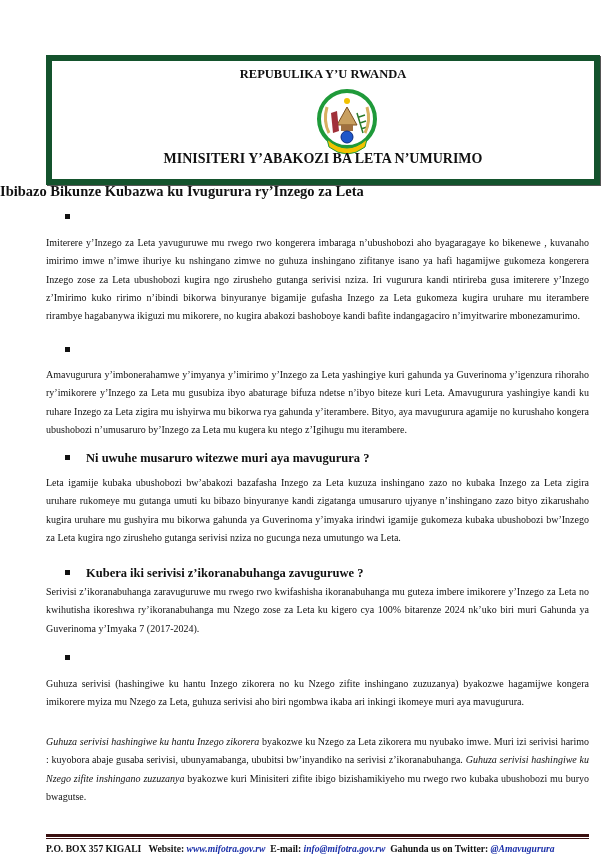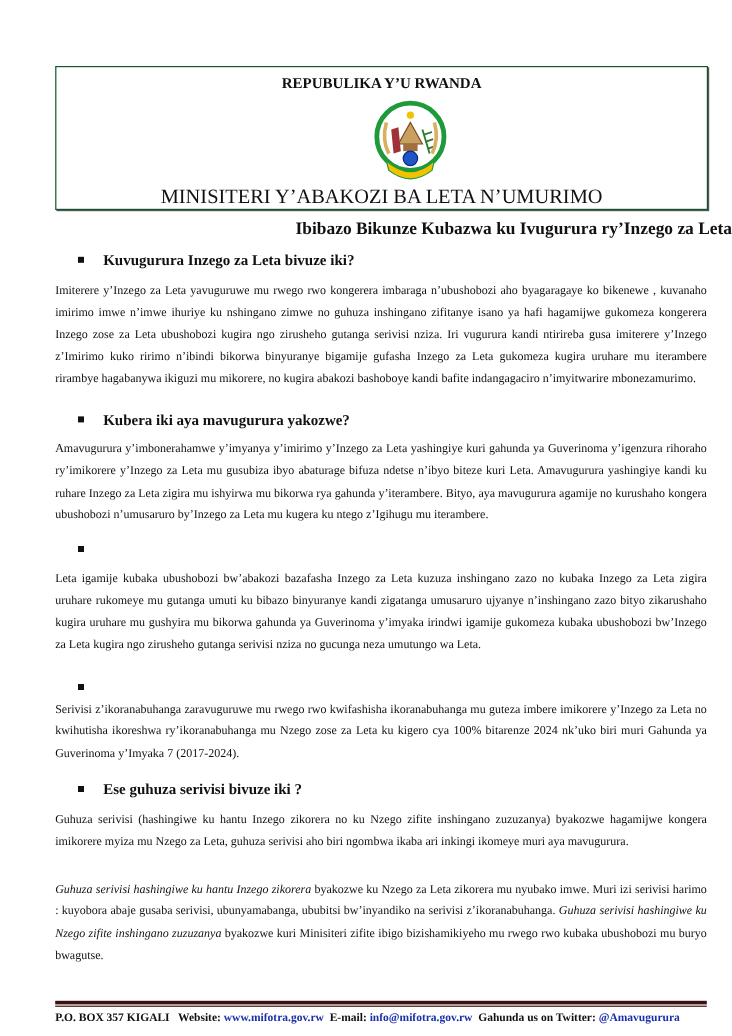--- a/index.html
+++ b/index.html
@@ -1,31 +1,31 @@
 <!DOCTYPE html>
 <html><head>
 <meta charset="utf-8">
 <style>
   html, body { margin:0; padding:0; background:#fff; }
   body { width:610px; height:863px; position:relative; overflow:hidden;
          font-family:"Liberation Serif", "DejaVu Serif", serif; color:#111; }
   .header-box { position:absolute; left:46px; top:55px; width:542px; height:118px;
-                border:1px solid #14532d; box-shadow:1px 1px 0 #555; }
+                border:6px solid #14532d; box-shadow:1px 1px 0 #555; }
   .rep { position:absolute; top:6px; left:0; right:0; text-align:center; font-weight:bold; font-size:12.5px; }
   .emblem { position:absolute; left:263px; top:26px; width:64px; height:74px; }
-  .ministry { position:absolute; bottom:0; left:0; right:0; text-align:center; font-weight:normal; font-size:17px; }
-  .title { position:absolute; top:183px; left:0; right:0; text-align:right; font-weight:bold; font-size:14.5px; }
+  .ministry { position:absolute; bottom:12px; left:0; right:0; text-align:center; font-weight:bold; font-size:14px; }
+  .title { position:absolute; top:183px; left:0; right:0; text-align:left; font-weight:bold; font-size:14.5px; }
   .q { position:absolute; left:65px; font-weight:bold; font-size:12.5px; }
   .q .bullet { display:inline-block; width:5px; height:5px; background:#111; margin-right:16px; vertical-align:middle; position:relative; top:-2px; }
   .p { position:absolute; left:46px; width:543px; font-size:10px; line-height:18.3px; text-align:justify; }
   .p i { font-weight:normal; }
   .footer-line { position:absolute; left:46px; width:543px; top:834px; height:3px; background:#3a1010; }
   .footer-line2 { position:absolute; left:46px; width:543px; top:838px; height:1px; background:#3a1010; }
   .footer { position:absolute; left:46px; top:843px; width:550px; font-size:9.6px; font-weight:bold; white-space:nowrap; }
-  .footer .link { color:#1a2fa8; }
+  .footer .link { color:#1a2fa8; font-style:italic; }
 </style>
 </head>
 <body>
 
 <div class="header-box">
   <div class="rep">REPUBULIKA Y’U RWANDA</div>
   <svg class="emblem" viewBox="0 0 64 74">
     <circle cx="32" cy="32" r="28" fill="#fff" stroke="#1f9a3a" stroke-width="4"></circle>
     <path d="M12 52 Q32 70 52 52 L50 60 Q32 74 14 60 Z" fill="#f2c200" stroke="#1f9a3a" stroke-width="1"></path>
     <circle cx="32" cy="14" r="3" fill="#f2c200"></circle>
@@ -35,33 +35,33 @@
     <path d="M42 26 L48 46 M44 30 L50 28 M45 36 L51 34 M46 42 L52 40" stroke="#2a7a2a" stroke-width="1.5" fill="none"></path>
     <circle cx="32" cy="50" r="6" fill="#1e56c8" stroke="#0a2a80" stroke-width="1"></circle>
     <path d="M12 20 Q8 34 14 46" stroke="#d8b060" stroke-width="3" fill="none"></path>
     <path d="M52 20 Q56 34 50 46" stroke="#d8b060" stroke-width="3" fill="none"></path>
   </svg>
   <div class="ministry">MINISITERI Y’ABAKOZI BA LETA N’UMURIMO</div>
 </div>
 
 <div class="title">Ibibazo Bikunze Kubazwa ku Ivugurura ry’Inzego za Leta</div>
 
-<div class="q" style="top:210px"><span class="bullet"></span><span>Kuvugurura Inzego za Leta bivuze iki?</span></div>
+<div class="q" style="top:210px"><span class="bullet"></span></div>
 <div class="p" style="top:234px">Imiterere y’Inzego za Leta yavuguruwe mu rwego rwo kongerera imbaraga n’ubushobozi aho byagaragaye ko bikenewe , kuvanaho imirimo imwe n’imwe ihuriye ku nshingano zimwe no guhuza inshingano zifitanye isano ya hafi hagamijwe gukomeza kongerera Inzego zose za Leta ubushobozi kugira ngo zirusheho gutanga serivisi nziza. Iri vugurura kandi ntirireba gusa imiterere y’Inzego z’Imirimo kuko ririmo n’ibindi bikorwa binyuranye bigamije gufasha Inzego za Leta gukomeza kugira uruhare mu iterambere rirambye hagabanywa ikiguzi mu mikorere, no kugira abakozi bashoboye kandi bafite indangagaciro n’imyitwarire mbonezamurimo.</div>
 
-<div class="q" style="top:343px"><span class="bullet"></span><span>Kubera iki aya mavugurura yakozwe?</span></div>
+<div class="q" style="top:343px"><span class="bullet"></span></div>
 <div class="p" style="top:366px">Amavugurura y’imbonerahamwe y’imyanya y’imirimo y’Inzego za Leta yashingiye kuri gahunda ya Guverinoma y’igenzura rihoraho ry’imikorere y’Inzego za Leta mu gusubiza ibyo abaturage bifuza ndetse n’ibyo biteze kuri Leta. Amavugurura yashingiye kandi ku ruhare Inzego za Leta zigira mu ishyirwa mu bikorwa rya gahunda y’iterambere. Bityo, aya mavugurura agamije no kurushaho kongera ubushobozi n’umusaruro by’Inzego za Leta mu kugera ku ntego z’Igihugu mu iterambere.</div>
 
-<div class="q" style="top:451px"><span class="bullet"></span></div>
+<div class="q" style="top:451px"><span class="bullet"></span><span>Ni uwuhe musaruro witezwe muri aya mavugurura ?</span></div>
 <div class="p" style="top:474px">Leta igamije kubaka ubushobozi bw’abakozi bazafasha Inzego za Leta kuzuza inshingano zazo no kubaka Inzego za Leta zigira uruhare rukomeye mu gutanga umuti ku bibazo binyuranye kandi zigatanga umusaruro ujyanye n’inshingano zazo bityo zikarushaho kugira uruhare mu gushyira mu bikorwa gahunda ya Guverinoma y’imyaka irindwi igamije gukomeza kubaka ubushobozi bw’Inzego za Leta kugira ngo zirusheho gutanga serivisi nziza no gucunga neza umutungo wa Leta.</div>
 
-<div class="q" style="top:566px"><span class="bullet"></span></div>
+<div class="q" style="top:566px"><span class="bullet"></span><span>Kubera iki serivisi z’ikoranabuhanga zavuguruwe ?</span></div>
 <div class="p" style="top:583px">Serivisi z’ikoranabuhanga zaravuguruwe mu rwego rwo kwifashisha ikoranabuhanga mu guteza imbere imikorere y’Inzego za Leta no kwihutisha ikoreshwa ry’ikoranabuhanga mu Nzego zose za Leta ku kigero cya 100% bitarenze 2024 nk’uko biri muri Gahunda ya Guverinoma y’Imyaka 7 (2017-2024).</div>
 
-<div class="q" style="top:651px"><span class="bullet"></span><span>Ese guhuza serivisi bivuze iki ?</span></div>
+<div class="q" style="top:651px"><span class="bullet"></span></div>
 <div class="p" style="top:675px">Guhuza serivisi (hashingiwe ku hantu Inzego zikorera no ku Nzego zifite inshingano zuzuzanya) byakozwe hagamijwe kongera imikorere myiza mu Nzego za Leta, guhuza serivisi aho biri ngombwa ikaba ari inkingi ikomeye muri aya mavugurura.</div>
 
 <div class="p" style="top:733px"><i>Guhuza serivisi hashingiwe ku hantu Inzego zikorera</i><span> byakozwe ku Nzego za Leta zikorera mu nyubako imwe. Muri izi serivisi harimo : kuyobora abaje gusaba serivisi, ubunyamabanga, ububitsi bw’inyandiko na serivisi z’ikoranabuhanga. </span><i>Guhuza serivisi hashingiwe ku Nzego zifite inshingano zuzuzanya</i><span> byakozwe kuri Minisiteri zifite ibigo bizishamikiyeho mu rwego rwo kubaka ubushobozi mu buryo bwagutse.</span></div>
 
 <div class="footer-line"></div>
 <div class="footer-line2"></div>
 <div class="footer">
   <span>P.O. BOX  357 KIGALI</span>&nbsp;&nbsp;
   <span>Website:</span>
   <span class="link">www.mifotra.gov.rw</span>&nbsp;

